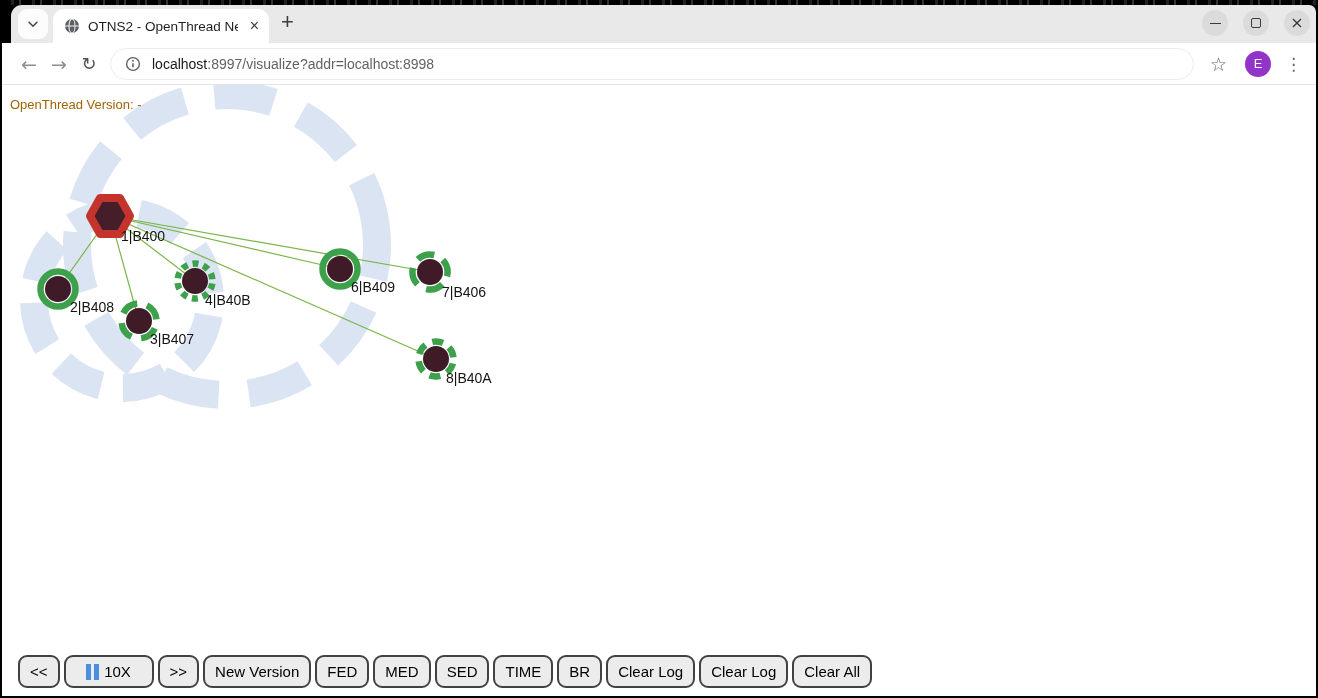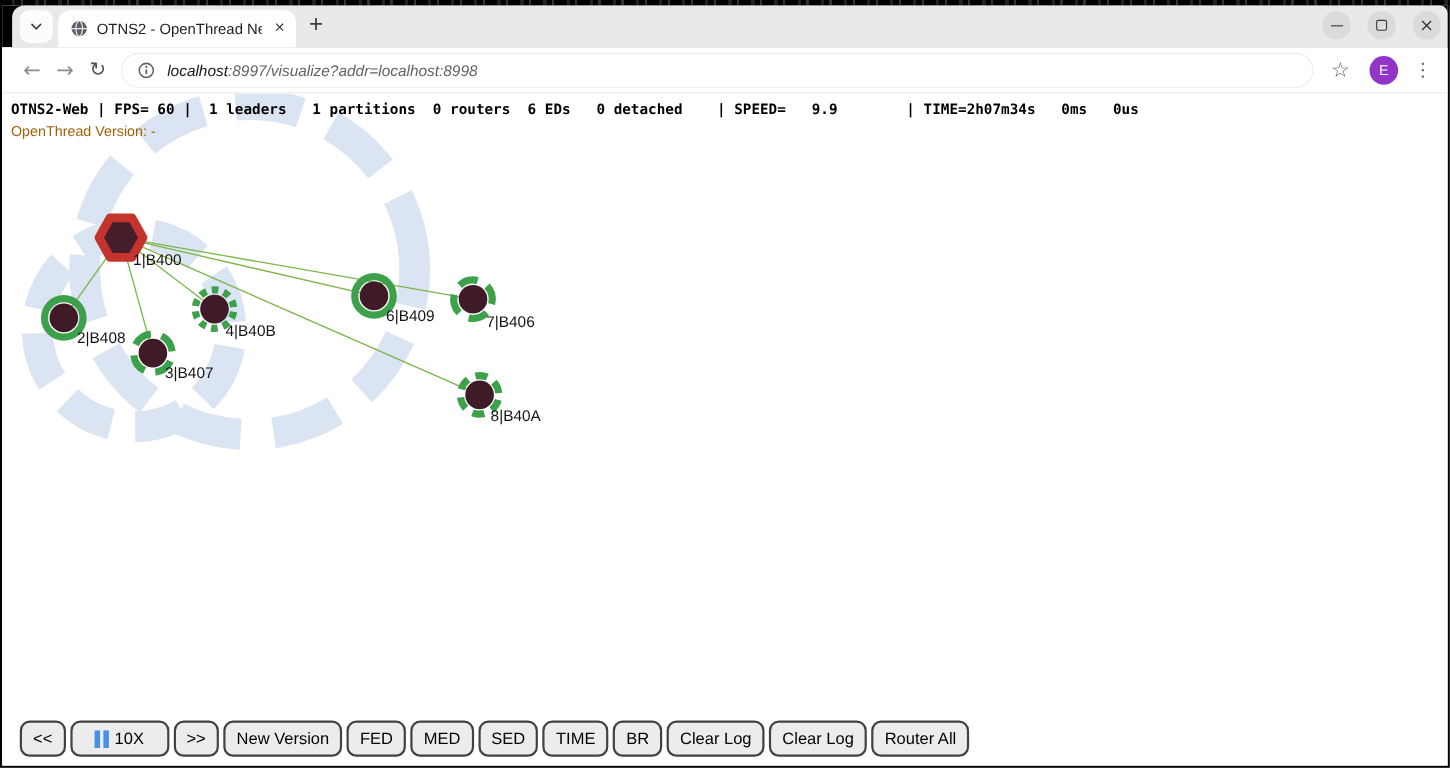--- a/index.html
+++ b/index.html
@@ -29,21 +29,21 @@
   .glyph-close { font-size:16px; line-height:1; font-family:"DejaVu Sans",sans-serif; }
 
   
   .toolbar { height:42px; background:#fff; border-bottom:1px solid #e4e4e4; display:flex;
     align-items:center; padding:0 10px 0 12px; flex:none; }
   .navbtn { width:30px; height:30px; display:flex; align-items:center; justify-content:center;
     font-size:19px; color:#8a8f95; font-family:"DejaVu Sans",sans-serif; cursor:pointer; flex:none; }
   .navbtn.reload { color:#50545a; font-size:18px; }
   .omnibox { flex:1; height:32px; background:#fff; border:1px solid #ededed; border-radius:16px;
     display:flex; align-items:center; padding:0 14px; gap:11px; margin:0 8px 0 6px; }
-  .url { font-size:14px; white-space:nowrap; overflow:hidden;font-style:italic; }
+  .url { font-size:14px; white-space:nowrap; overflow:hidden; }
   .url .host { color:#17181a; }
   .url .rest { color:#5f6368; }
   .star { font-size:19px; color:#5f6368; font-family:"DejaVu Sans",sans-serif; cursor:pointer; padding:0 8px; }
   .avatar { width:26px; height:26px; border-radius:50%; background:#9334c9; color:#fff; font-size:13px;
     display:flex; align-items:center; justify-content:center; margin:0 10px; cursor:pointer; flex:none; }
   .menu-dots { font-size:17px; color:#5f6368; font-family:"DejaVu Sans",sans-serif; cursor:pointer; padding:0 4px; }
 
   
   .content { position:relative; flex:1; background:#fff; overflow:hidden; }
   #net-svg { position:absolute; left:0; top:0; z-index:1; }
@@ -153,21 +153,20 @@
           <circle cx="428" cy="187" r="13" fill="#3e1b27"></circle>
           <text x="440" y="212" font-size="14" fill="#141414">7|B406</text>
         </g>
         <g>
           <circle cx="434" cy="274" r="17.5" fill="none" stroke="#3da14b" stroke-width="6.5" stroke-dasharray="11 7.4" transform="rotate(15 434 274)"></circle>
           <circle cx="434" cy="274" r="13" fill="#3e1b27"></circle>
           <text x="444" y="298" font-size="14" fill="#141414">8|B40A</text>
         </g>
       </svg>
     <div class="status-block">
-      <div class="status-line">OTNS2-Web | FPS= 60 |  1 leaders   1 partitions  0 routers  6 EDs   0 detached    | SPEED=   9.9        | TIME=2h07m34s   0ms   0us</div>
       <div class="version-link">OpenThread Version: -</div>
     </div>
     <div class="bottombar" id="bottombar">
         <button class="tbtn">
           <span>&lt;&lt;</span>
         </button>
         <button class="tbtn speed">
           <span class="bars">
             <span class="bar"></span>
             <span class="bar"></span>
@@ -195,18 +194,18 @@
         <button class="tbtn">
           <span>BR</span>
         </button>
         <button class="tbtn">
           <span>Clear Log</span>
         </button>
         <button class="tbtn">
           <span>Clear Log</span>
         </button>
         <button class="tbtn">
-          <span>Router All</span>
+          <span>Clear All</span>
         </button>
       </div>
   </div>
 
 </div>
 
 </body></html>

